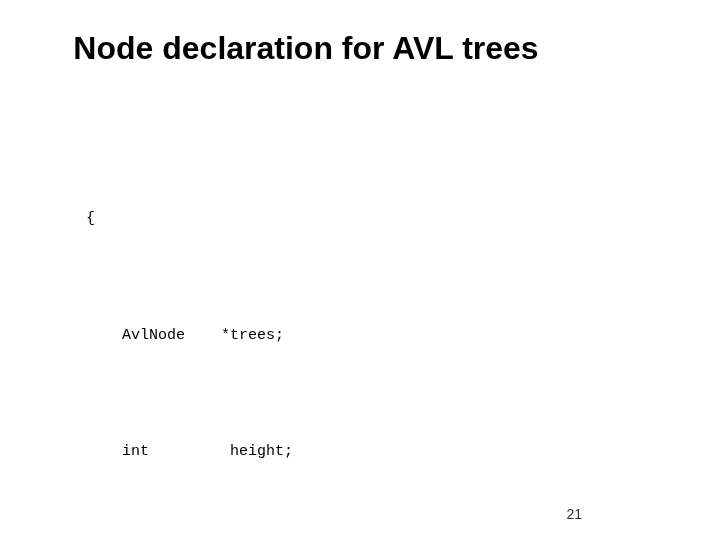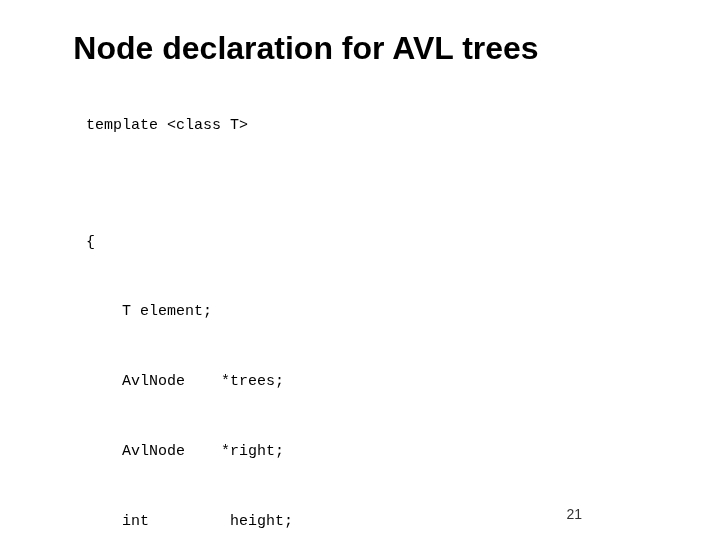--- a/index.html
+++ b/index.html
@@ -52,30 +52,27 @@
     }
   </style>
 </head>
 <body>
 
 <div class="slide-container">
 
   <h1 class="slide-title">Node declaration for AVL trees</h1>
 
   <div class="code-block">
-    <span>template &lt;class T&gt;</span>
     <br>
     <br>
     <span>{</span>
     <br>
-    <span>    T element;</span>
     <br>
     <span>    AvlNode    *trees;</span>
     <br>
-    <span>    AvlNode    *right;</span>
     <br>
     <span>    int         height;</span>
     <br>
     <br>
     
     <br>
     
     <br>
     
     <br>

